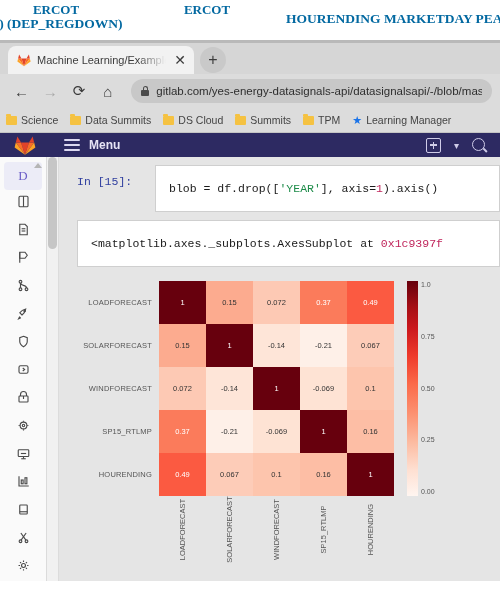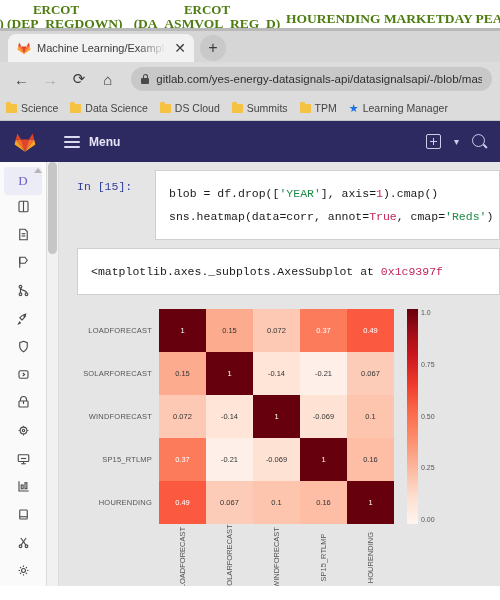--- a/index.html
+++ b/index.html
@@ -6,25 +6,25 @@
   html, body {
     width: 500px; height: 600px;
     overflow: hidden;
     background: #ffffff;
     font-family: "Liberation Sans", sans-serif;
   }
 
   
   .doc-header {
     position: relative;
-    height: 28px;
+    height: 40px;
     background: #ffffff;
     font-family: "Liberation Serif", serif;
     font-weight: bold;
-    color: #4d7c0f;
+    color: #0369a1;
     overflow: hidden;
   }
   .doc-col { position: absolute; text-align: center; line-height: 1.05; }
   .doc-col .l1 { display: block; font-size: 13px; }
   .doc-col .l2 { display: block; font-size: 13.5px; white-space: nowrap; }
   .doc-c1 { left: -14px; top: 3px; width: 140px; }
   .doc-c2 { left: 122px; top: 3px; width: 170px; }
   .doc-c3 { left: 286px; top: 12px; width: 260px; text-align: left; }
   .doc-c3 .l2 { font-size: 13.5px; }
 
@@ -136,21 +136,21 @@
     position: relative;
   }
   .folder-ico::before {
     content: ""; position: absolute; top: -2px; left: 0;
     width: 5px; height: 2px; background: #f5c242; border-radius: 1px 1px 0 0;
   }
   .star-ico { color: #1a73e8; font-size: 11px; line-height: 1; }
 
   
   .gl-nav {
-    height: 41px;
+    height: 24px;
     background: #2d2a62;
     display: flex;
     align-items: center;
     padding: 12px 13px;
   }
   .gl-logo { width: 24px; height: 22px; position: relative; flex: 0 0 24px; }
   .gl-menu {
     display: flex; align-items: center; gap: 9px;
     margin-left: 27px;
   }
@@ -324,21 +324,20 @@
 </head>
 <body>
 
 <div class="doc-header">
   <div class="doc-col doc-c1">
     <span class="l1">ERCOT</span>
     <span class="l2">U) (DEP_REGDOWN)</span>
   </div>
   <div class="doc-col doc-c2">
     <span class="l1">ERCOT</span>
-    <span class="l2">(DA_ASMVOL_REG_D)</span>
   </div>
   <div class="doc-col doc-c3">
     <span class="l2">HOURENDING MARKETDAY PEA</span>
   </div>
 </div>
 <div class="doc-divider"></div>
 
 <div class="chrome">
 
   <div class="tabstrip">
@@ -374,21 +373,21 @@
     </div>
   </div>
 
   <div class="bookmarks">
     <div class="bm">
       <span class="folder-ico"></span>
       <span>Science</span>
     </div>
     <div class="bm">
       <span class="folder-ico"></span>
-      <span>Data Science</span>
+      <span>Data Summits</span>
     </div>
     <div class="bm">
       <span class="folder-ico"></span>
       <span>DS Cloud</span>
     </div>
     <div class="bm">
       <span class="folder-ico"></span>
       <span>Summits</span>
     </div>
     <div class="bm">
@@ -578,22 +577,21 @@
 
   <div class="sb-scroll">
     <div class="sb-thumb"></div>
   </div>
 
   <div class="notebook">
 
     <div class="cell">
       <div class="cell-prompt">In [15]:</div>
       <div class="cell-box">
-        <div><span>blob = df.drop([</span><span class="tok-str">'YEAR'</span><span>], axis=</span><span class="tok-num">1</span><span>).cmap()</span></div>
-        <div><span>sns.heatmap(data=corr, annot=</span><span class="tok-kw">True</span><span>, cmap=</span><span class="tok-str">'Reds'</span><span>)</span></div>
+        <div><span>blob = df.drop([</span><span class="tok-str">'YEAR'</span><span>], axis=</span><span class="tok-num">1</span><span>).axis()</span></div>
       </div>
     </div>
 
     <div class="cell">
       <div class="cell-box">
         <span class="tok-out">&lt;matplotlib.axes._subplots.AxesSubplot at </span><span class="tok-hex">0x1c9397f</span>
       </div>
     </div>
 
     <div class="plot">

